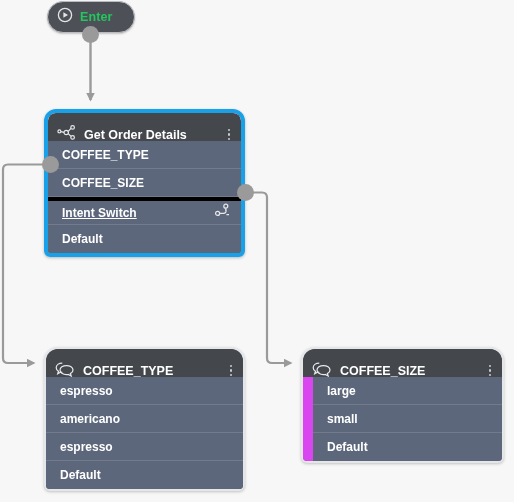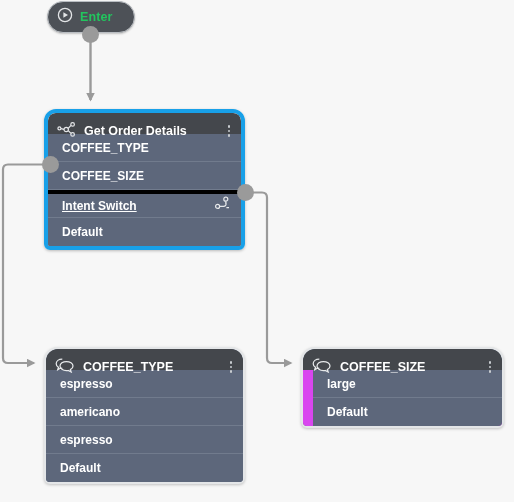--- a/index.html
+++ b/index.html
@@ -54,21 +54,21 @@
 
   
   .node {
     position: absolute;
     box-sizing: border-box;
   }
   .node-head {
     background: #44474c;
     display: flex;
     align-items: center;
-    height: 21px;
+    height: 28px;
     padding: 15px 5px 0 9px;
     box-sizing: border-box;
     position: relative;
   }
   .node-title {
     color: #ffffff;
     font-size: 12.5px;
     font-weight: bold;
     margin-left: 8px;
     flex: 1;
@@ -302,20 +302,23 @@
         <i></i>
           <i></i>
           <i></i>
       </span>
     </div>
     <div class="rows">
       <div class="row">
         <span class="row-label">large</span>
       </div>
       <div class="row">
+        <span class="row-label">small</span>
+      </div>
+      <div class="row">
         <span class="row-label">Default</span>
       </div>
     </div>
   </div>
 
   <div class="port" id="port-enter-out"></div>
   <div class="port" id="port-type-out"></div>
   <div class="port" id="port-size-out"></div>
 
 </div>

